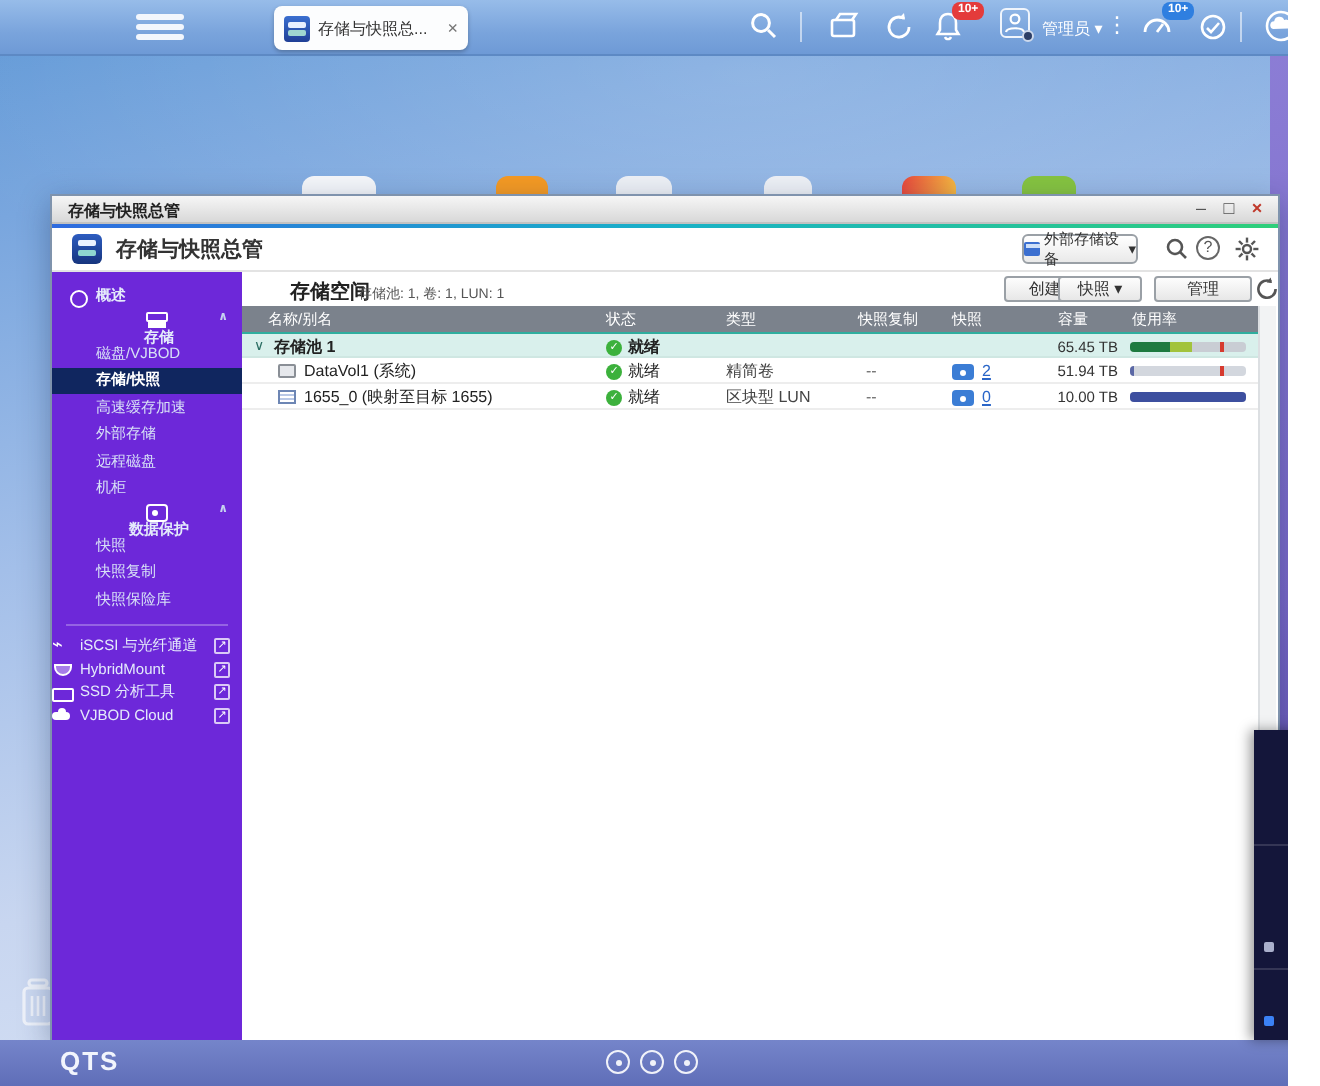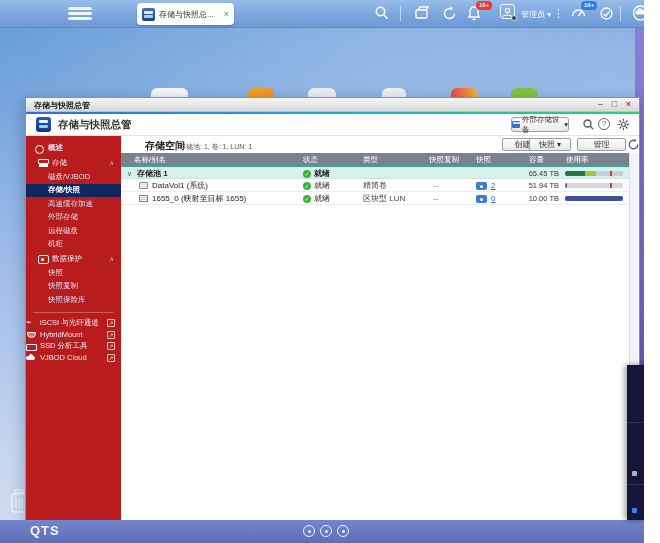--- a/index.html
+++ b/index.html
@@ -60,25 +60,25 @@
     display:flex; align-items:center; justify-content:center; gap:2px; cursor:pointer; }
   .extbtn .drv { width:9px; height:7px; border-radius:1px; background:#3b6fd0; position:relative; }
   .extbtn .drv:after { content:""; position:absolute; left:1px; top:1px; width:7px; height:2px; background:#cfe0f8; }
   .hico { position:absolute; top:4px; cursor:pointer; }
   .qmark { width:12px; height:12px; border:1px solid #666; border-radius:50%; font-size:8px;
     line-height:10px; text-align:center; color:#555; }
 
   .win-body { display:flex; height:385px; }
 
   
-  .sidebar { width:95px; background:#b91c1c; color:#e4eafb; padding-top:5px; flex:0 0 95px; }
+  .sidebar { width:95px; background:#6d28d9; color:#e4eafb; padding-top:5px; flex:0 0 95px; }
   .sb-top,.sb-group,.sb-sub,.sb-link { position:relative; font-size:7.5px; cursor:pointer;
     display:flex; align-items:center; white-space:nowrap; }
   .sb-top { height:14px; padding-left:8px; font-weight:bold; }
-  .sb-group { height:15px; padding-left:12px; font-weight:normal; }
+  .sb-group { height:15px; padding-left:12px; font-weight:bold;flex-direction:column; }
   .sb-sub { height:13.5px; padding-left:22px; color:#d7e0f6; }
   .sb-sub.sel { background:#10265f; color:#fff; font-weight:bold; }
   .sb-link { height:11.5px; padding-left:0; }
   .chev { position:absolute; right:7px; font-size:6px; color:#c6d2ef; }
   .extlink { position:absolute; right:6px; width:8px; height:8px; border:1px solid rgba(255,255,255,.75);
     border-radius:1px; font-size:5.5px; line-height:7px; text-align:center; color:#fff; }
   .sb-div { height:1px; background:rgba(255,255,255,.28); margin:5px 7px; }
   .sic { width:9px; height:9px; margin-right:5px; flex:0 0 9px; position:relative; }
   .ic-circle:after { content:""; position:absolute; left:1px; top:1px; width:7px; height:7px;
     border:1.2px solid #fff; border-radius:50%; }

